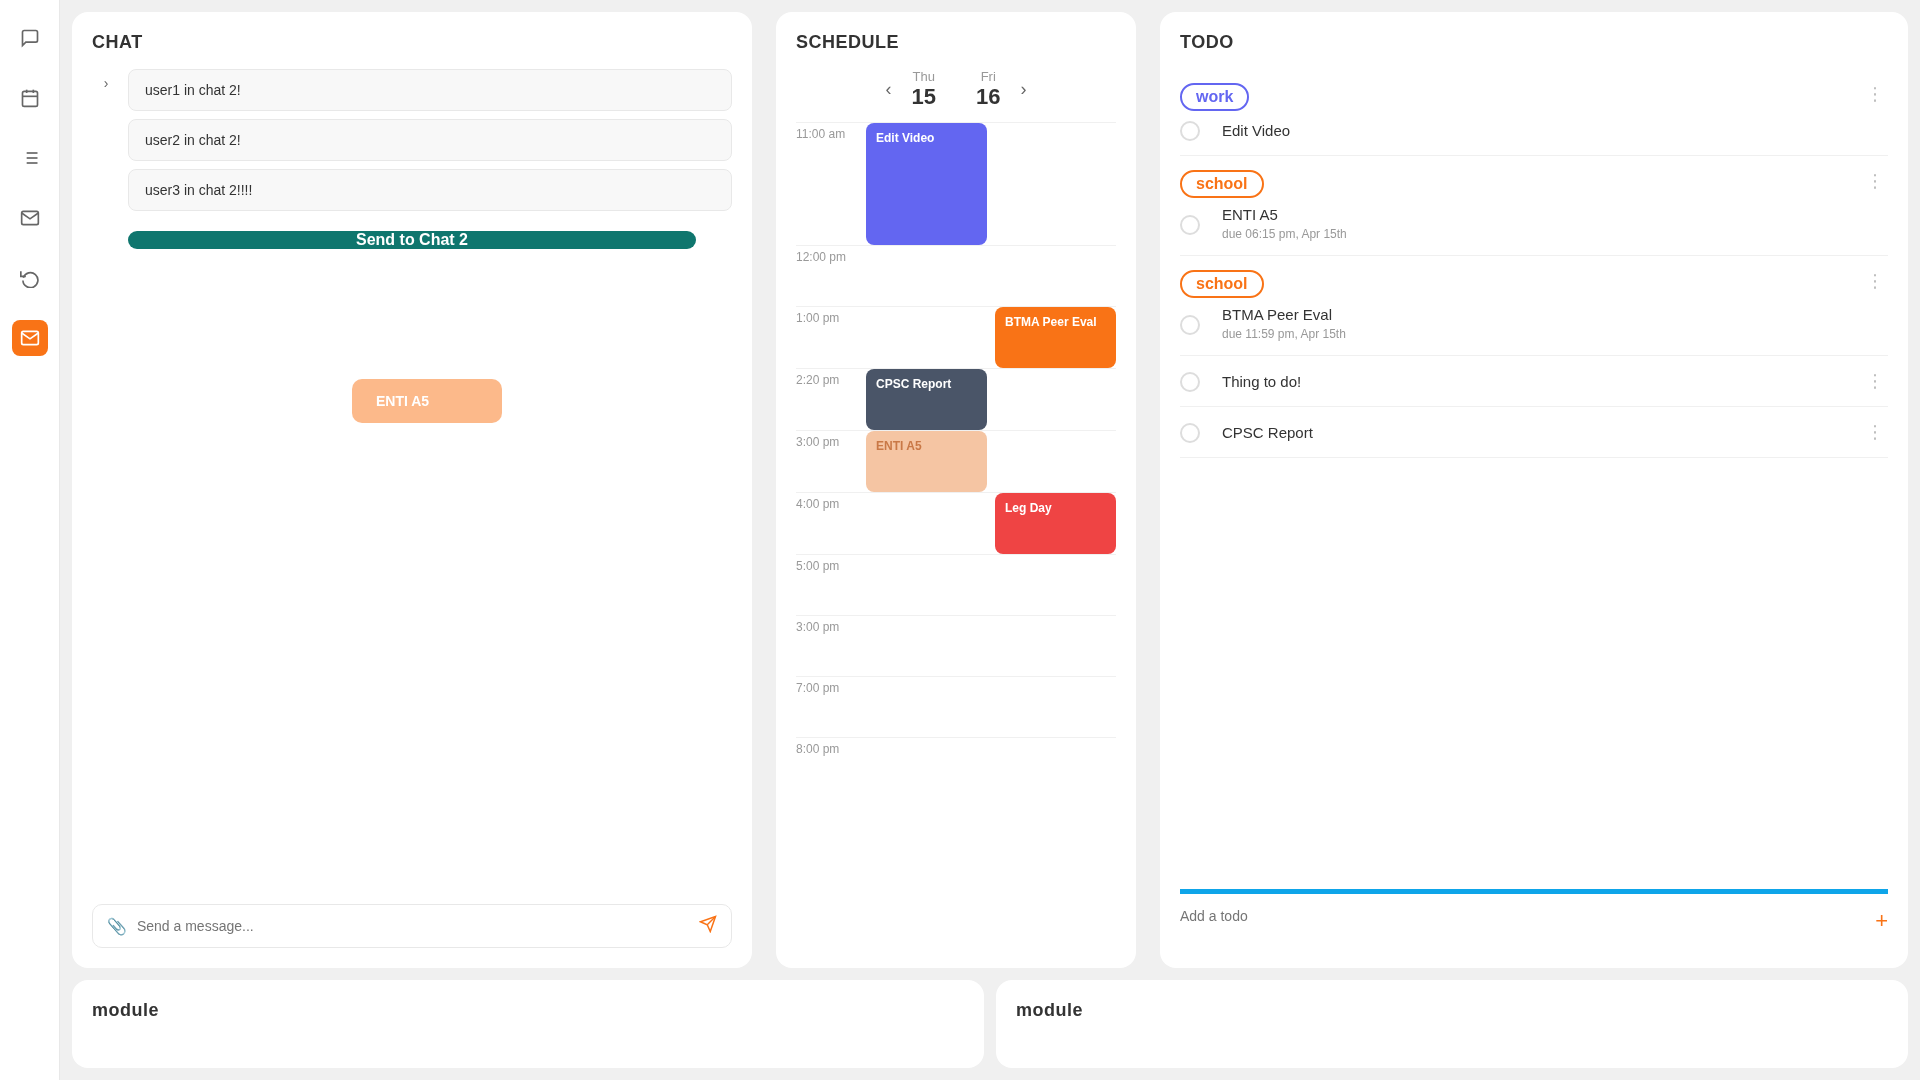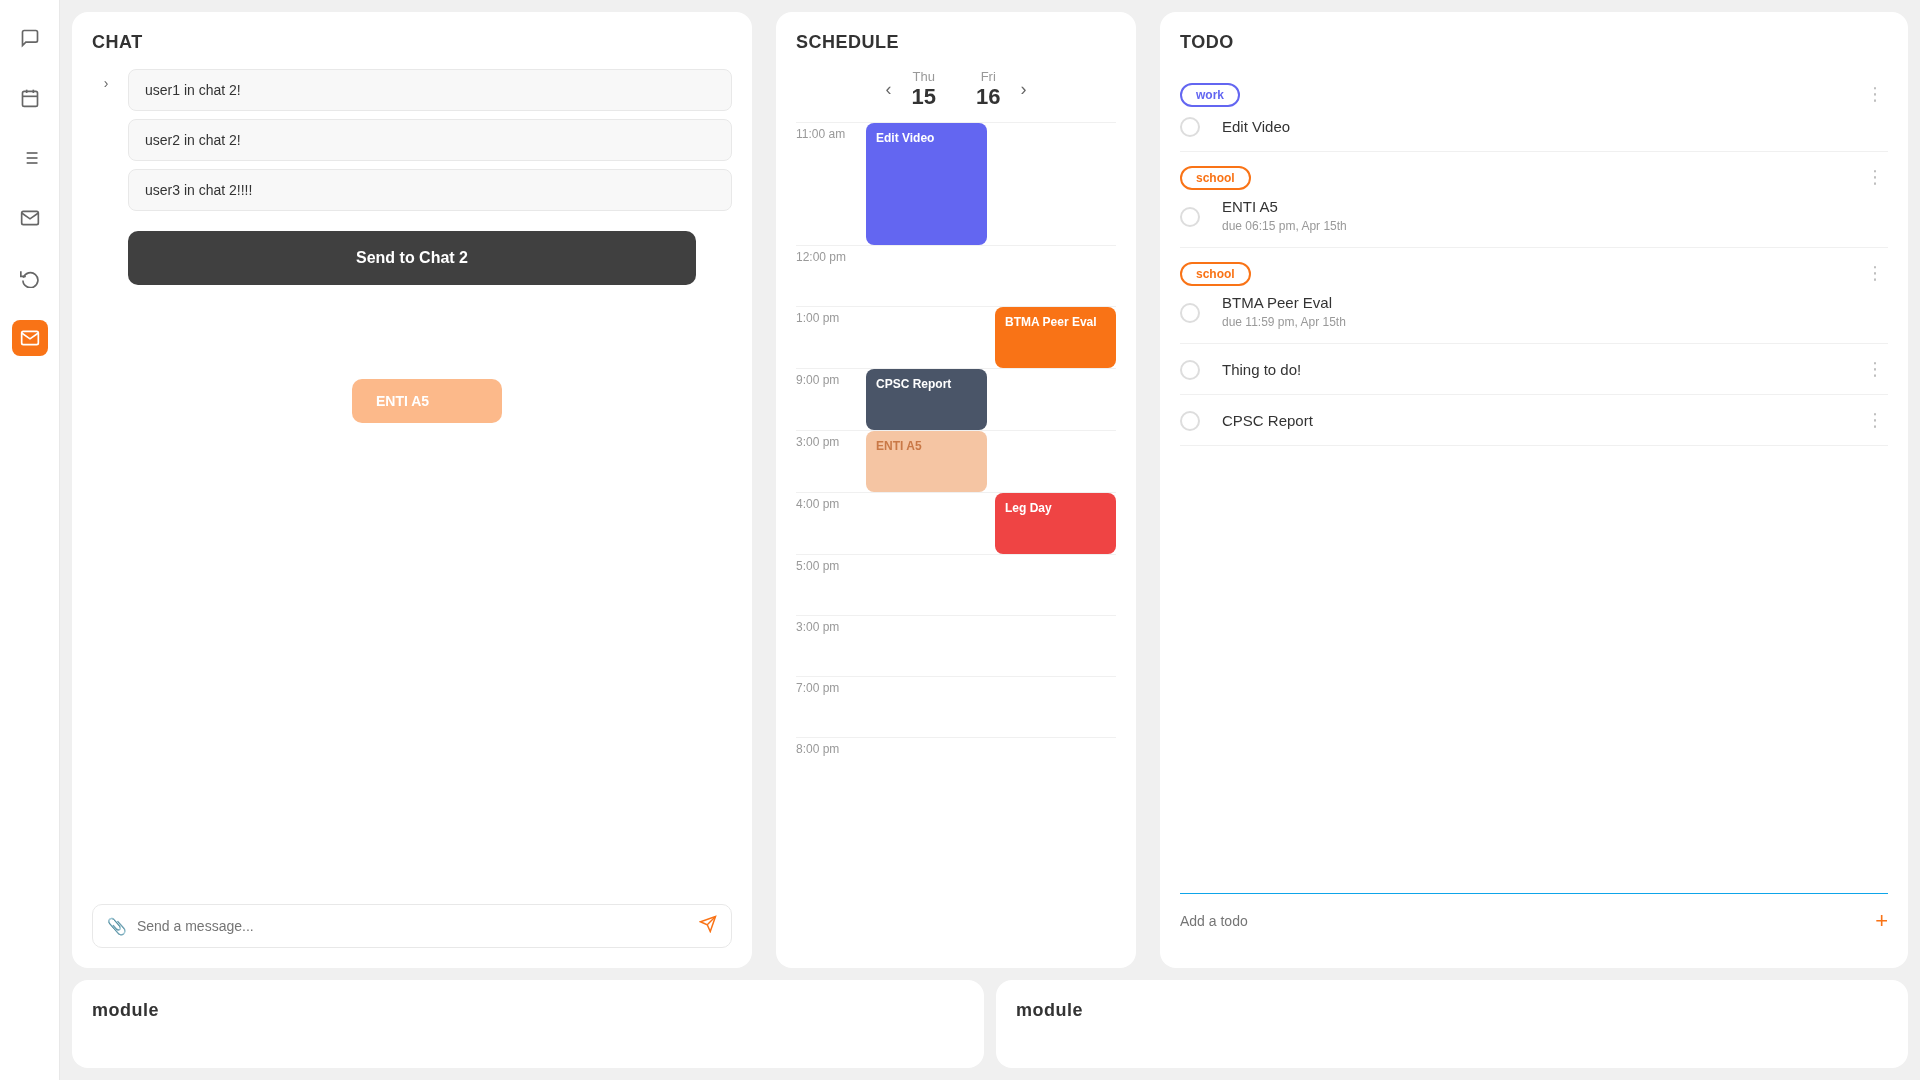--- a/index.html
+++ b/index.html
@@ -123,25 +123,24 @@
     .chat-message-item {
       background: #f8f8f8;
       border: 1px solid #e8e8e8;
       border-radius: 8px;
       padding: 12px 16px;
       font-size: 14px;
       color: #333;
     }
 
     .send-to-chat-btn {
-      background: #404040;
+      background: #0f766e;
       color: #fff;
       border: none;
       border-radius: 10px;
-      padding: 18px;
       font-size: 16px;
       font-weight: 600;
       cursor: pointer;
       margin: 12px 36px 12px 36px;
       width: calc(100% - 72px);
     }
 
     .dragged-item {
       position: absolute;
       left: 260px;
@@ -260,21 +259,21 @@
     }
     .todo-due {
       font-size: 12px;
       color: #999;
       margin-top: 4px;
     }
 
     .todo-tag {
       border-radius: 20px;
       padding: 3px 14px;
-      font-size: 12px;
+      font-size: 16px;
       font-weight: 600;
       margin-bottom: 8px;
       display: inline-block;
     }
     .todo-tag.work {
       background: transparent;
       border: 2px solid #6366f1;
       color: #6366f1;
     }
     .todo-tag.school {
@@ -287,23 +286,23 @@
       color: #bbb;
       cursor: pointer;
       font-size: 18px;
       background: none;
       border: none;
       padding: 0 4px;
     }
 
     .todo-add-row {
       display: flex;
-      align-items: center;
+      align-items: flex-start;
       padding: 14px 0;
-      border-top: 1px solid #0ea5e9;
+      border-top: 5px solid #0ea5e9;
       margin-top: auto;
     }
     .todo-add-input {
       flex: 1;
       border: none;
       outline: none;
       font-size: 14px;
       color: #999;
     }
     .todo-add-btn {
@@ -476,21 +475,21 @@
           <div class="sched-time">1:00 pm</div>
           <div class="sched-cols">
             <div class="sched-col"></div>
             <div class="sched-col">
               <div class="evt evt-orange evt-tall-1">BTMA Peer Eval</div>
             </div>
           </div>
         </div>
 
         <div class="sched-row">
-          <div class="sched-time">9:00 pm</div>
+          <div class="sched-time">2:20 pm</div>
           <div class="sched-cols">
             <div class="sched-col">
               <div class="evt evt-dark evt-tall-1">CPSC Report</div>
             </div>
             <div class="sched-col"></div>
           </div>
         </div>
 
         <div class="sched-row">
           <div class="sched-time">3:00 pm</div>

